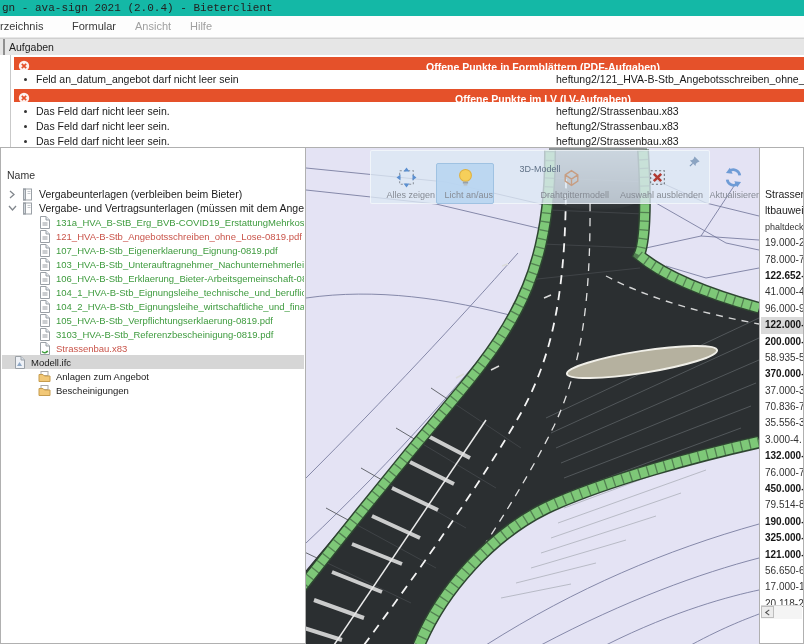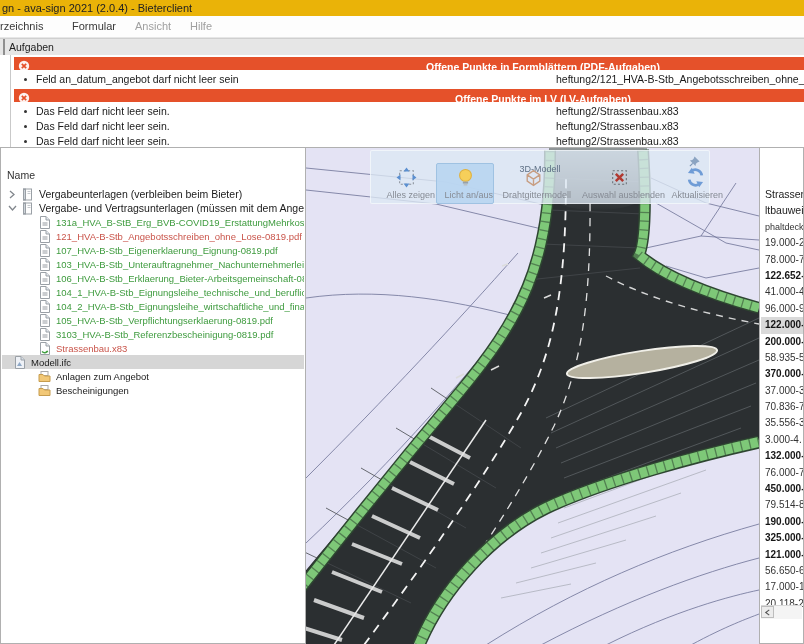--- a/index.html
+++ b/index.html
@@ -1,19 +1,19 @@
 <!DOCTYPE html>
 <html><head>
 <meta charset="utf-8">
 <style>
   html,body{margin:0;padding:0;}
   #app{position:relative;width:804px;height:644px;background:#ffffff;overflow:hidden;
        font-family:"Liberation Sans",sans-serif;color:#1a1a1a;}
   
-  #titlebar{position:absolute;left:0;top:0;width:804px;height:16px;background:#eab308;}
+  #titlebar{position:absolute;left:0;top:0;width:804px;height:16px;background:#14b8a6;font-family:Liberation Mono, monospace;}
   #titlebar .t{position:absolute;left:2px;top:2px;font-size:11px;color:#222;white-space:nowrap;}
   #menubar{position:absolute;left:0;top:16px;width:804px;height:21px;background:#fdfdfd;border-bottom:1px solid #e6e6e6;}
   .menu-item{position:absolute;top:4px;font-size:11px;color:#3a3a3a;}
   .menu-item.dis{color:#a0a0a0;}
   
   #aufg-head{position:absolute;left:0;top:38px;width:804px;height:16px;background:#e6e6e6;border-top:1px solid #cfcfcf;border-bottom:1px solid #cfcfcf;}
   #aufg-head .grip{position:absolute;left:3px;top:0;width:2px;height:16px;background:#8f8f8f;}
   #aufg-head .t{position:absolute;left:9px;top:2px;font-size:10.5px;color:#222;}
   #aufgaben-list{position:absolute;left:0;top:55px;width:804px;height:92px;background:#fff;}
   #aufgaben-list .vline{position:absolute;left:10px;top:0;bottom:0;width:1px;background:#c9c9c9;}
@@ -389,21 +389,21 @@
           <div class="t3btn active" style="width: 56px;">
             <div class="ticn">
               <svg width="21" height="21" viewBox="0 0 20 20">
                 <circle cx="10" cy="8" r="5.6" fill="#f6cf5a" stroke="#e0b13e"></circle>
                 <rect x="7.5" y="14" width="5" height="1.8" fill="#98a0a8"></rect>
                 <rect x="8.2" y="16.2" width="3.6" height="1.5" fill="#b9c0c6"></rect>
               </svg>
             </div>
             <div class="tlbl">Licht an/aus</div>
           </div>
-          <div class="t3btn" style="width: 76px;">
+          <div class="t3btn" style="width: 76px; padding-left: 38px;">
             <div class="ticn">
               <svg width="21" height="21" viewBox="0 0 20 20">
                 <path d="M4 7.5 L10 3.5 L16 7.5 L16 13.5 L10 17.5 L4 13.5 Z M4 7.5 L10 11.5 L16 7.5 M10 11.5 L10 17.5" fill="none" stroke="#c79e83" stroke-width="1.3"></path>
               </svg>
             </div>
             <div class="tlbl">Drahtgittermodell</div>
           </div>
           <div class="t3btn" style="width: 92px;">
             <div class="ticn">
               <svg width="21" height="21" viewBox="0 0 20 20">

